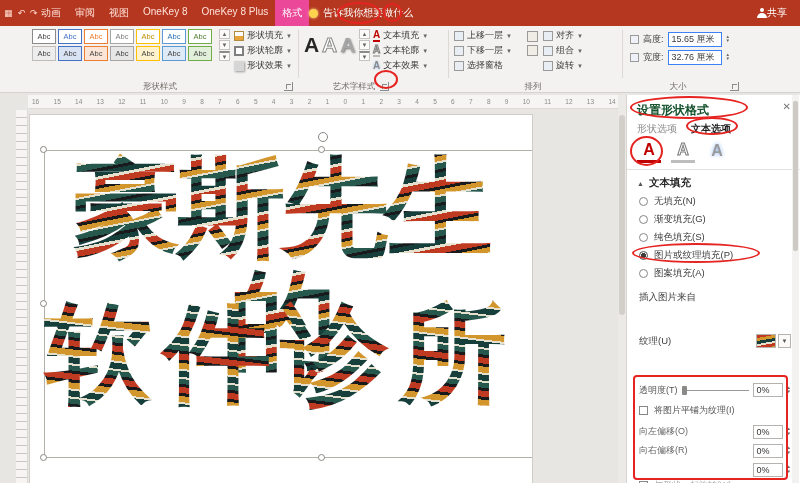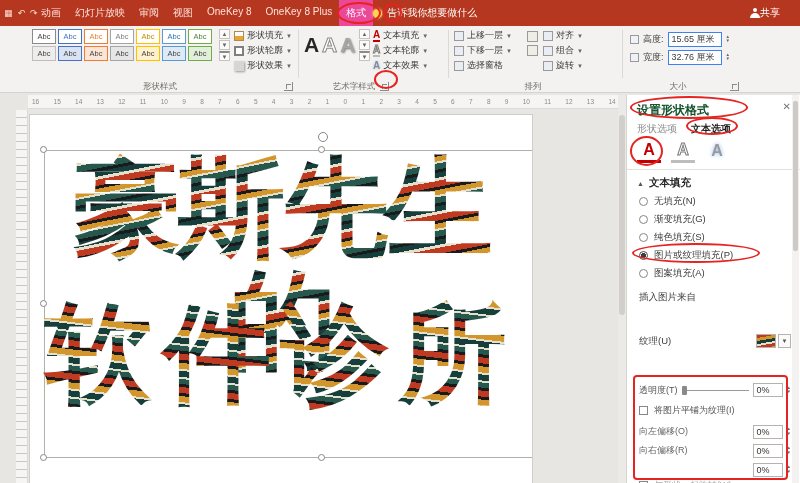--- a/index.html
+++ b/index.html
@@ -9,21 +9,21 @@
 
   
   .titlebar { position:absolute; left:0; top:0; width:800px; height:26px; background:#b5371f; display:flex; align-items:center; color:#fff; }
   .qa { display:flex; gap:5px; padding:0 4px; width:34px; color:#ffd9cf; font-size:9px; }
   .qa span { cursor:pointer; }
   .tabs { display:flex; height:26px; align-items:stretch; }
   .tab { padding:6px 7px 0 7px; font-size:10px; color:#ffe2da; cursor:pointer; white-space:nowrap; }
   .tab.active { background:#ec4899; color:#fff;font-family:Liberation Mono, monospace; }
   .tellme { display:flex; align-items:center; gap:5px; font-size:10px; color:#fff; }
   .bulb { width:9px; height:9px; border-radius:50%; background:#ffd34d; box-shadow:0 0 3px #ffe9a0; }
-  .share { margin-left:auto; display:flex; align-items:center; padding-right:20px; font-size:10px; }
+  .share { margin-left:auto; display:flex; align-items:center; padding-right:13px; font-size:10px; }
   .person { width:10px; height:10px; position:relative; }
   .person:before { content:""; position:absolute; left:3px; top:0; width:4px; height:4px; border-radius:50%; background:#fff; }
   .person:after { content:""; position:absolute; left:0; top:5px; width:10px; height:5px; border-radius:5px 5px 0 0; background:#fff; }
 
   
   .ribbon { position:absolute; left:0; top:26px; width:800px; height:67px; background:#f4f2f0; border-bottom:1px solid #d5d2cf; }
   .ribbon > div, .ribbon > span { position:absolute; }
   .vdiv { top:4px; bottom:14px; width:1px; background:#dcd9d5; }
   .glabel { top:55px; font-size:8.5px; color:#6f6b67; text-align:center; }
   .launcher { width:9px; height:9px; border-right:1px solid #8a8a8a; border-bottom:1px solid #8a8a8a; cursor:pointer; }
@@ -153,21 +153,20 @@
   <header class="titlebar">
     <div class="qa">
       <span>▦</span>
       <span>↶</span>
       <span>↷</span>
     </div>
     <nav class="tabs">
 
         <span class="tab">动画</span>
 
-        <span class="tab">幻灯片放映</span>
 
         <span class="tab">审阅</span>
 
         <span class="tab">视图</span>
 
         <span class="tab">OneKey 8</span>
 
         <span class="tab">OneKey 8 Plus</span>
 
         <span class="tab active">格式</span>

